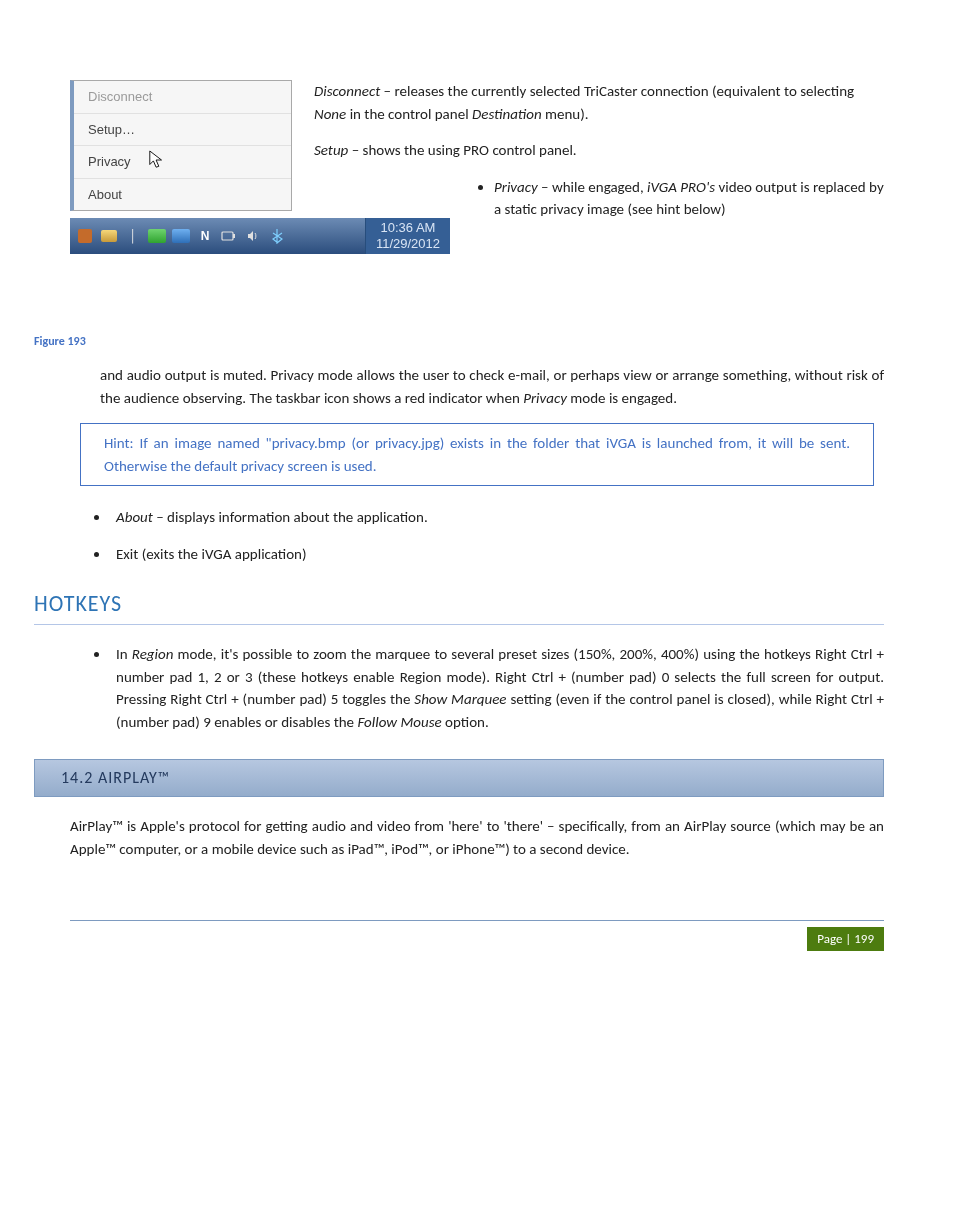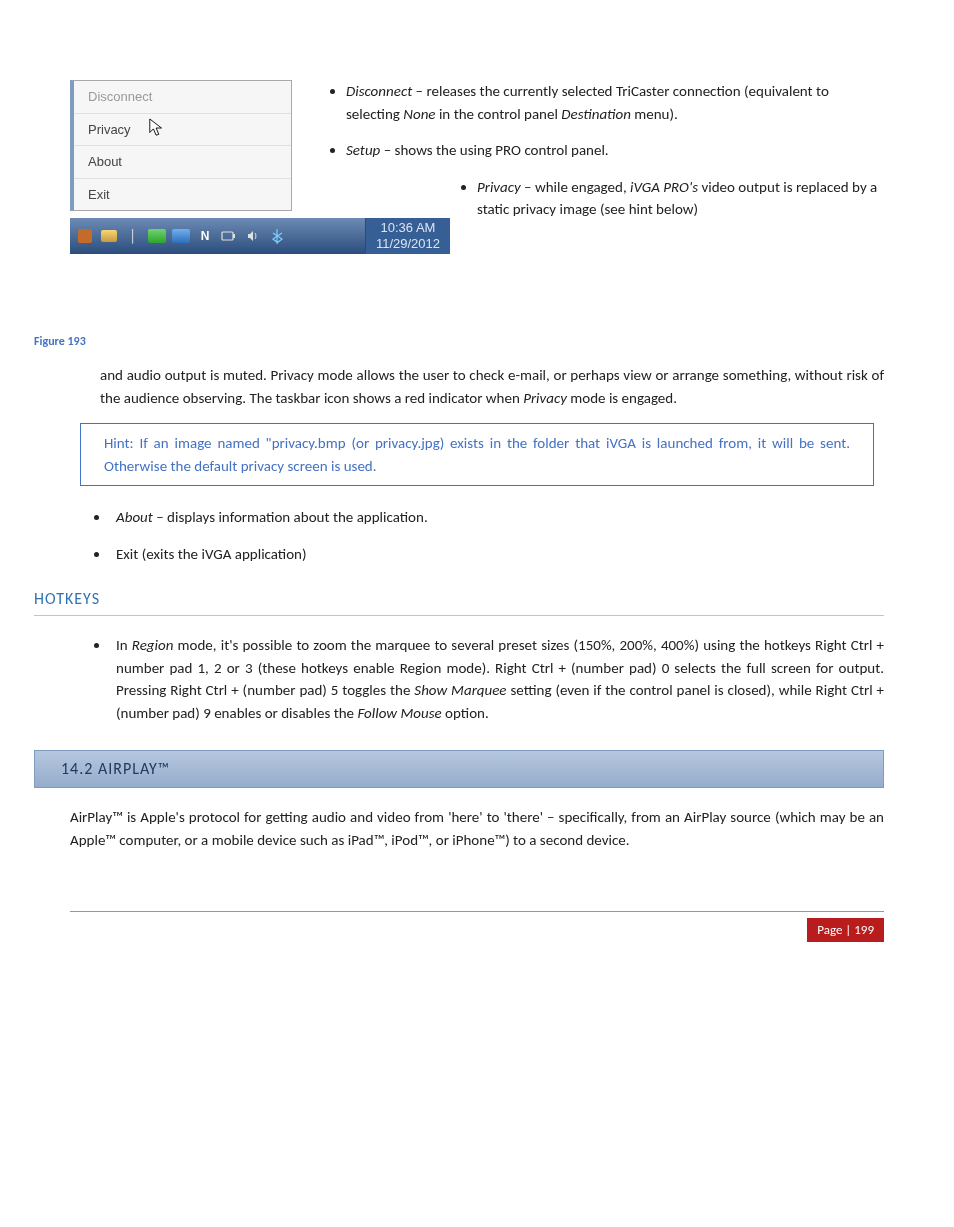--- a/index.html
+++ b/index.html
@@ -94,21 +94,21 @@
   }
   .hint-box {
     border: 1px solid #4472c4;
     padding: 8px 23px;
     margin: 8px 10px 20px 10px;
     color: #4472c4;
     text-align: justify;
   }
   .h3 {
     color: #2e74b5;
-    font-size: 16px;
+    font-size: 22px;
     letter-spacing: 1px;
     margin: 22px 0 0 -36px;
     padding-bottom: 4px;
     border-bottom: 1px solid #b4c6e7;
     font-weight: 500;
   }
   .h2 {
     background: linear-gradient(#b6c7e0, #94accb);
     color: #243a5e;
     font-size: 16px;
@@ -119,49 +119,49 @@
   }
   .body-para { text-align: justify; margin-bottom: 14px; }
   .footer {
     margin-top: 60px;
     border-top: 1px solid #7e9bc0;
     padding-top: 6px;
     display: flex;
     justify-content: flex-end;
   }
   .page-badge {
-    background: #b91c1c;
+    background: #4d7c0f;
     color: #fff;
     padding: 2px 10px;
     font-size: 13px;
   }
-  .flow-top ul { list-style: disc; margin-left: 36px; }
+  .flow-top ul { list-style: disc; margin-left: 4px; }
   .flow-top li { margin-bottom: 14px; }
   .flow-top { overflow: hidden; }
   .box-right {
     margin-left: 394px;
   }
-  .box-right ul { list-style: disc; margin-left: 13px; }
+  .box-right ul { list-style: disc; margin-left: 30px; }
   .box-right p, .box-right li { margin-bottom: 12px; }
 </style>
 </head>
 <body>
 
 <div class="figure-wrap">
 
   <div class="context-menu">
     <div class="menu-item disabled">Disconnect</div>
+    <div class="menu-item">Setup…</div>
     <div class="menu-item menu-privacy">
       <span>Privacy</span>
       <svg class="cursor-svg" viewBox="0 0 20 22">
         <path d="M2 1 L2 16 L6 12 L9 19 L12 18 L9 11 L15 11 Z" fill="#fff" stroke="#000" stroke-width="1"></path>
       </svg>
     </div>
     <div class="menu-item">About</div>
-    <div class="menu-item">Exit</div>
   </div>
 
   <div class="flow-top">
     <ul>
       <li>
         <span class="italic">Disconnect</span><span> – releases the currently selected TriCaster connection (equivalent to selecting </span><span class="italic">None</span><span> in the control panel </span><span class="italic">Destination</span><span> menu).</span>
       </li>
       <li>
         <span class="italic">Setup</span><span> – shows the using PRO control panel.</span>
       </li>

